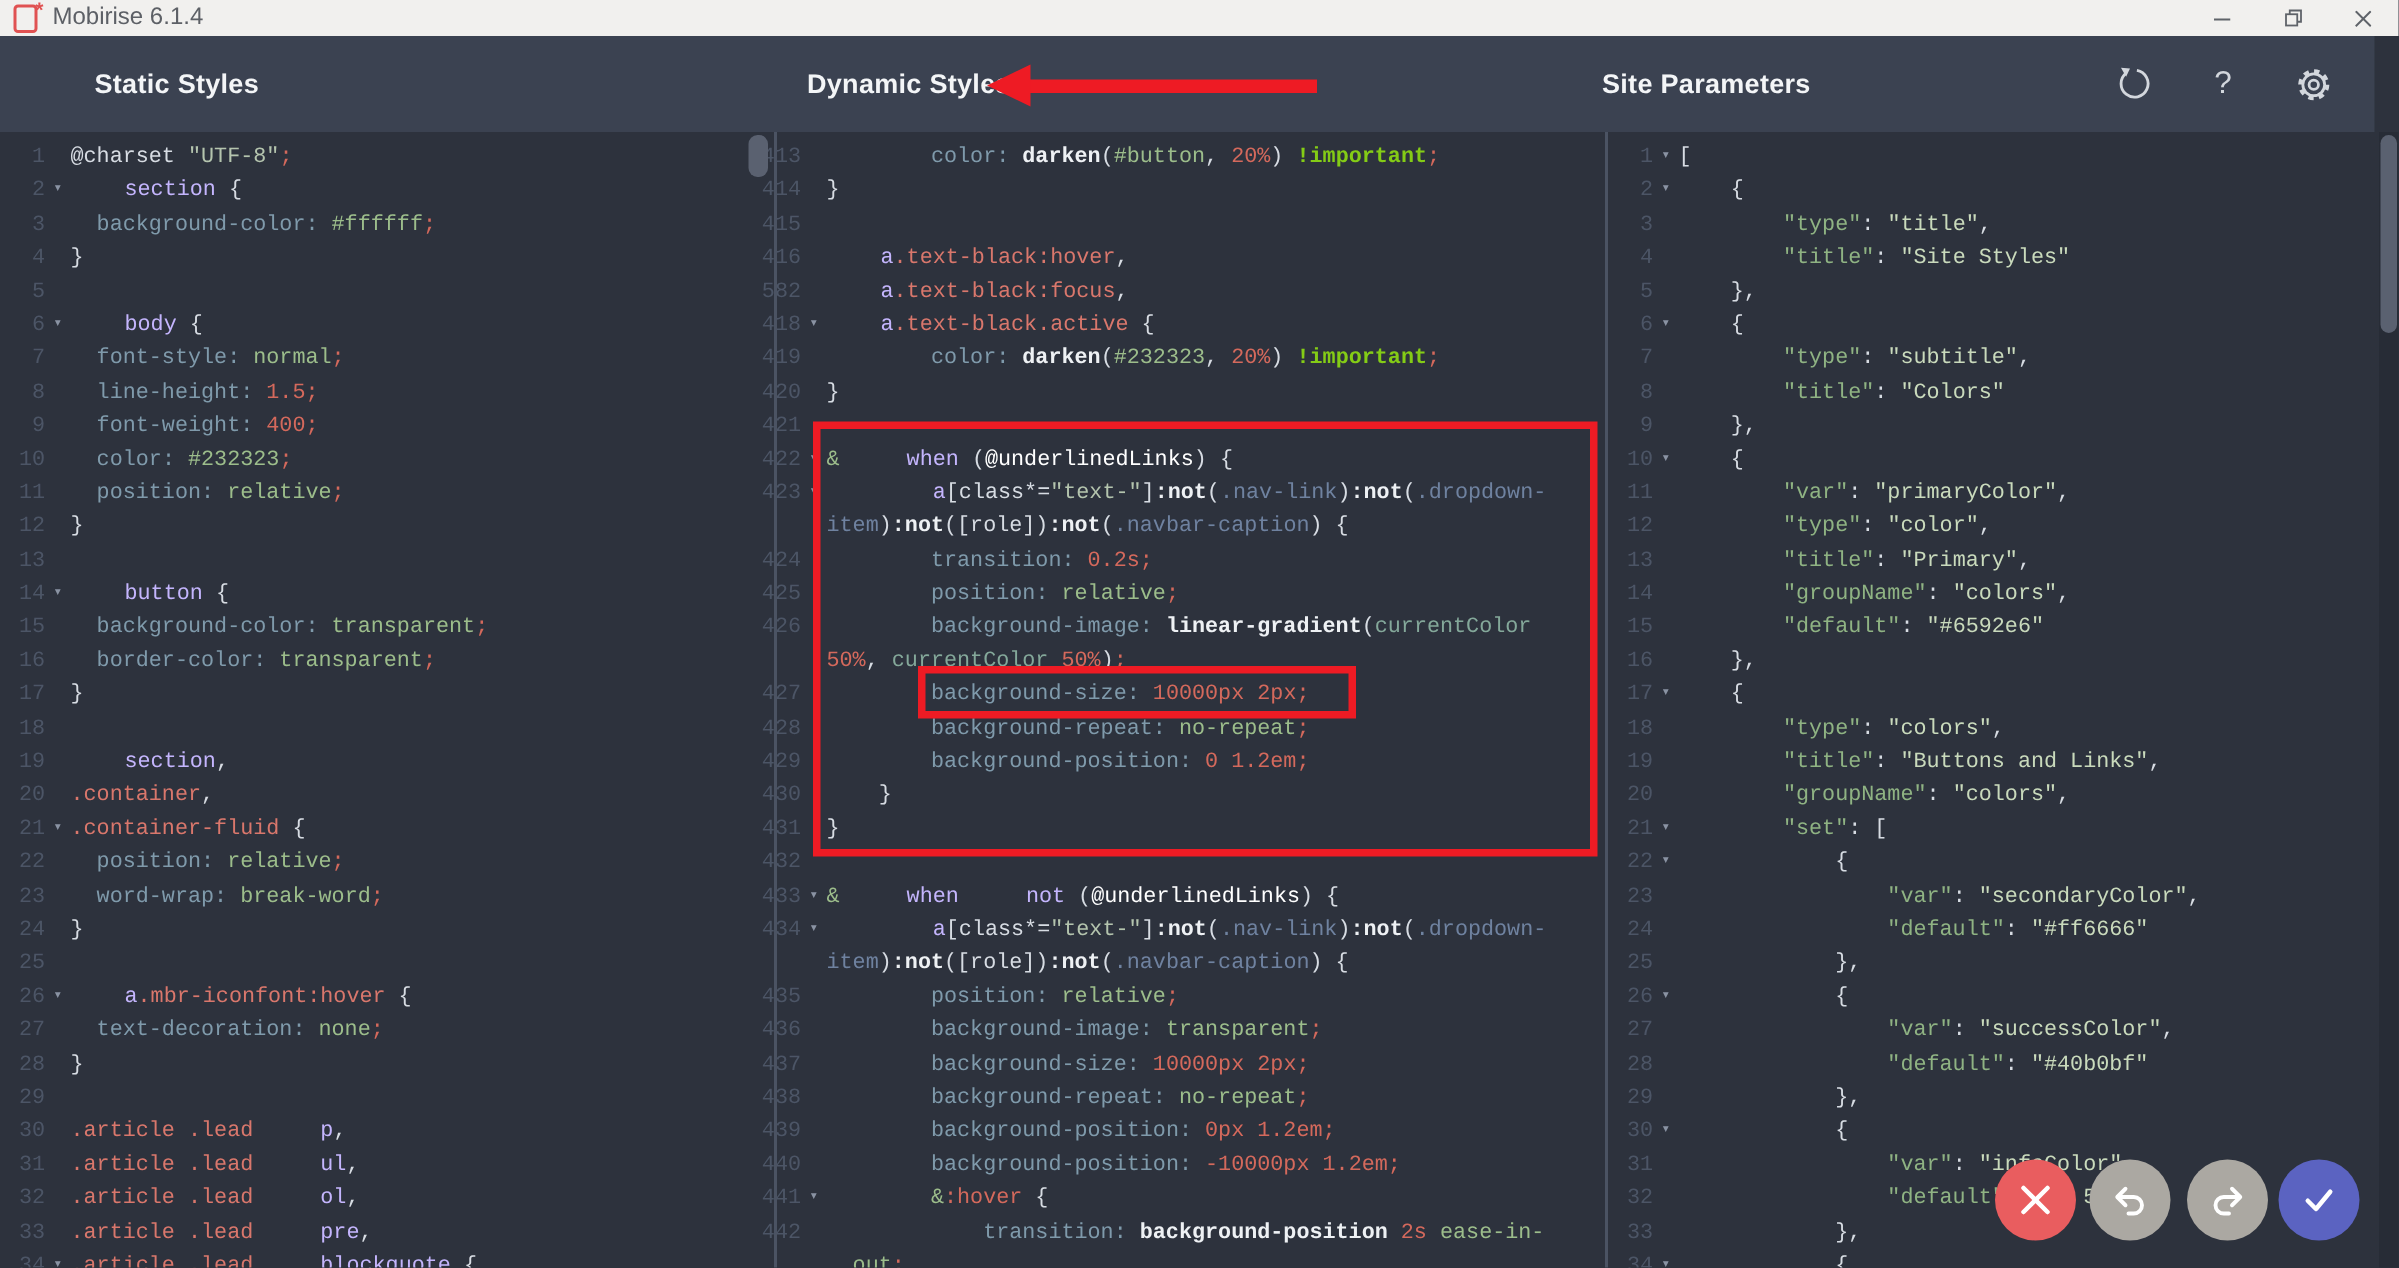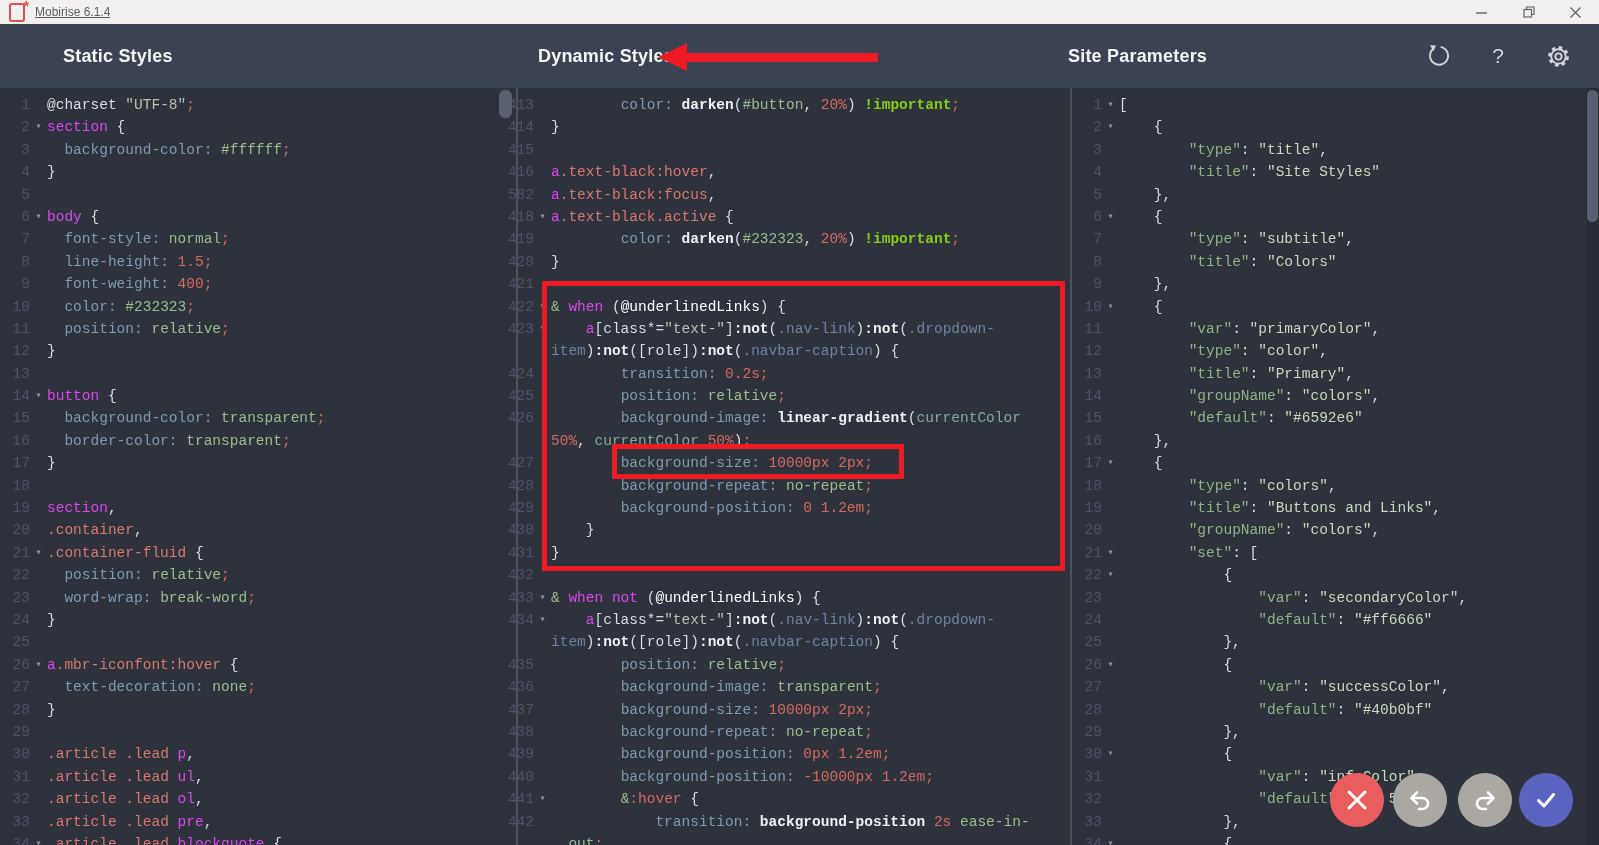--- a/index.html
+++ b/index.html
@@ -5,44 +5,44 @@
   html,body{margin:0;padding:0;}
   body{
     width:1599px;height:845px;overflow:hidden;position:relative;
     background:#2d323d;font-family:"Liberation Sans",sans-serif;
     -webkit-font-smoothing:antialiased;
   }
   
   .titlebar{position:absolute;top:0;left:0;right:0;height:24px;background:#f1f0ee;display:flex;align-items:center;z-index:20;}
   .logo{flex:none;width:12px;height:15px;border:2px solid #e05252;border-radius:3px;margin-left:9px;position:relative;}
   .logo::after{content:"*";position:absolute;top:-7px;right:-6px;color:#e05252;font-size:14px;font-weight:bold;}
-  .title-text{margin-left:10px;font-size:12px;color:#5d6066;text-decoration:underline;}
+  .title-text{margin-left:10px;font-size:16px;color:#5d6066;}
   .win-controls{position:absolute;right:0;top:0;height:24px;display:flex;align-items:stretch;}
   .win-btn{width:47px;display:flex;align-items:center;justify-content:center;color:#5f6369;cursor:default;}
   
-  .header{position:absolute;top:24px;left:0;right:0;height:64px;background:#3b4251;z-index:5;}
+  .header{position:absolute;top:24px;left:0;right:16px;height:64px;background:#3b4251;z-index:5;}
   .tab-title{position:absolute;top:0;height:64px;display:flex;align-items:center;color:#f3f5f7;font-size:18px;font-weight:600;letter-spacing:.2px;}
   #t-static{left:63px;} #t-dynamic{left:538px;} #t-params{left:1068px;}
   .header-icons{position:absolute;right:26px;top:0;height:64px;display:flex;align-items:center;gap:30px;}
   .hicon{width:30px;height:30px;display:flex;align-items:center;justify-content:center;color:#d3d7dd;}
   .help-glyph{font-size:21px;color:#d3d7dd;font-family:"Liberation Sans",sans-serif;}
   
   .panel{position:absolute;top:88px;bottom:0;overflow:hidden;background:#2d323d;}
   #p-static{left:0;width:516px;}
   #p-dynamic{left:496px;width:552px;}
   #p-params{left:1072px;width:527px;}
   .rows{padding-top:6px;}
   .row{display:flex;height:22.4px;line-height:22.4px;font-family:"Liberation Mono","DejaVu Sans Mono",monospace;font-size:14.5px;}
   .ln{flex:none;text-align:right;color:#4c5566;}
   #p-static .ln{width:30px;} #p-dynamic .ln{width:38px;} #p-params .ln{width:30px;}
   .fold{flex:none;width:17px;text-align:center;color:#8a93a3;font-size:10px;}
   .code{white-space:pre;}
   
   .t-df{color:#d7dce3;}
-  .t-tag{color:#d946ef;}
+  .t-tag{color:#c4b5fd;margin-left:36px;}
   .t-cls{color:#d9776c;}
   .t-psd{color:#d9776c;}
   .t-dim{color:#6f82a0;}
   .t-prop{color:#7f9aab;}
   .t-pun{color:#7f9aab;}
   .t-val{color:#9cbd8b;}
   .t-num{color:#d4695c;}
   .t-sc{color:#d4695c;}
   .t-st{color:#b4c4ae;}
   .t-kwb{color:#eef1f4;font-weight:bold;}

